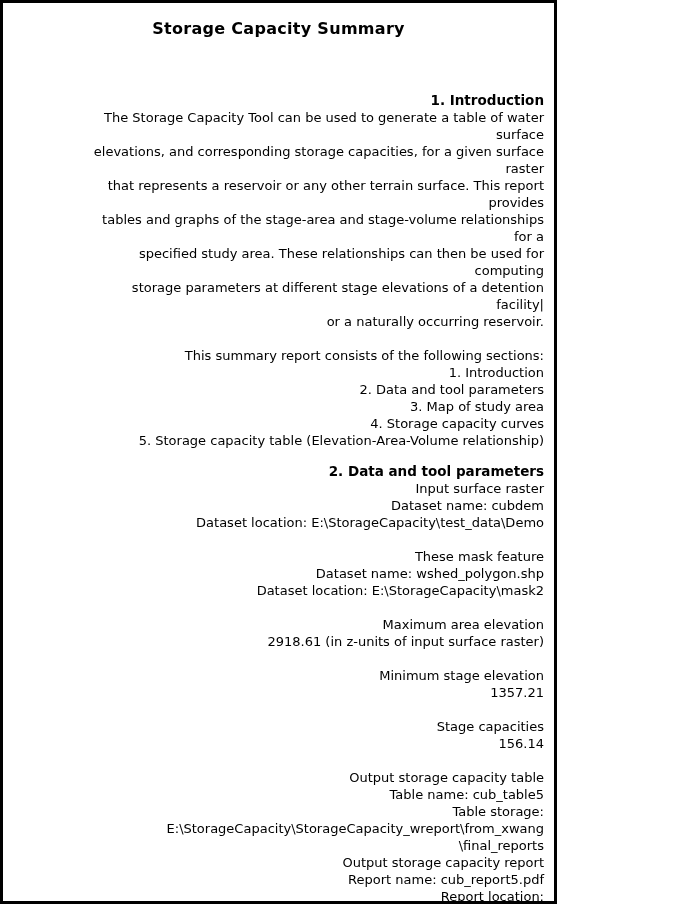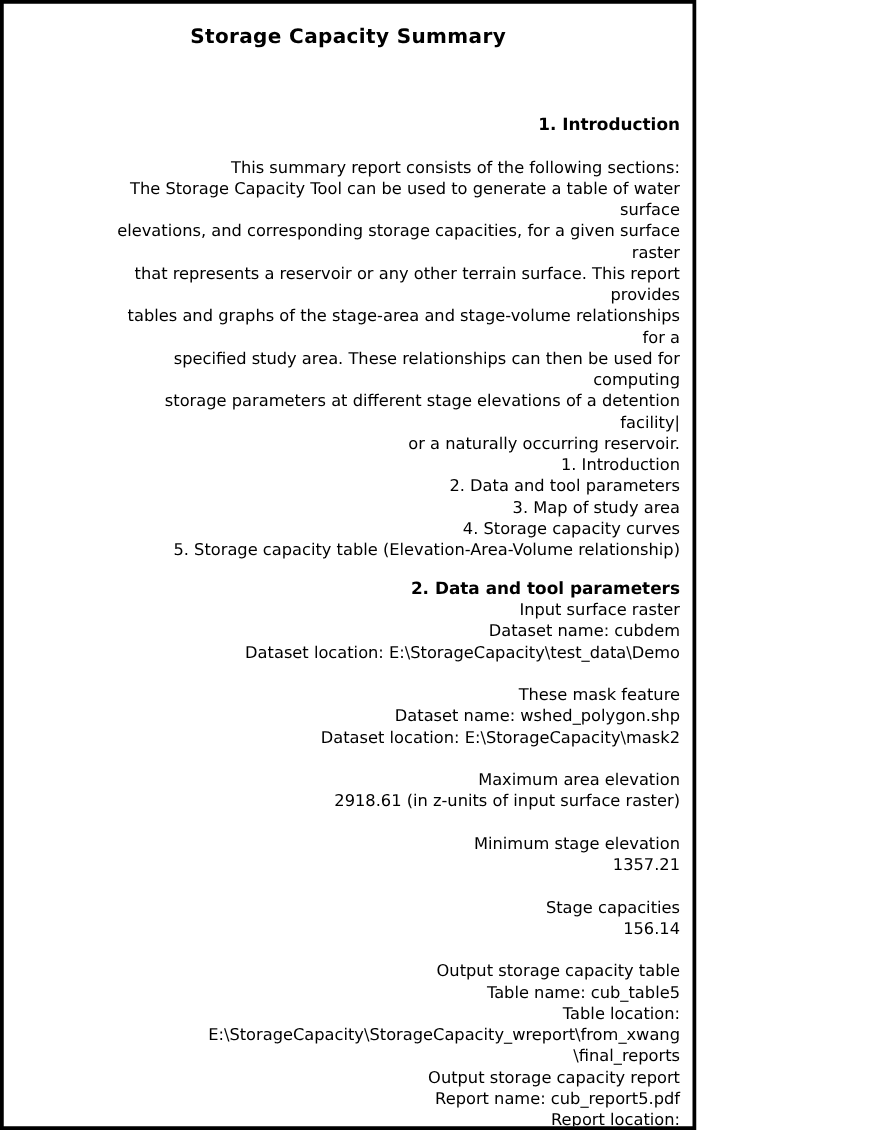--- a/index.html
+++ b/index.html
@@ -65,29 +65,29 @@
 </head>
 <body>
 
 <div class="page">
   <h1 class="title">Storage Capacity Summary</h1>
 
   <div class="content">
 
     <div class="section-heading intro-heading">1. Introduction</div>
 
-    <div class="body-text toc-lead">This summary report consists of the following sections:</div>
-
     <div class="body-text">The Storage Capacity Tool can be used to generate a table of water surface
 elevations, and corresponding storage capacities, for a given surface raster
 that represents a reservoir or any other terrain surface. This report provides
 tables and graphs of the stage-area and stage-volume relationships for a
 specified study area. These relationships can then be used for computing
 storage parameters at different stage elevations of a detention facility|
 or a naturally occurring reservoir.</div>
+
+    <div class="body-text toc-lead">This summary report consists of the following sections:</div>
 
     <div class="body-text">1. Introduction
 2. Data and tool parameters
 3. Map of study area
 4. Storage capacity curves
 5. Storage capacity table (Elevation-Area-Volume relationship)</div>
 
     <div class="section-heading params-heading">2. Data and tool parameters</div>
 
     <div class="param-group">
@@ -113,21 +113,21 @@
     </div>
 
     <div class="param-group">
       <div class="param-label">Stage capacities</div>
       <div class="param-details">156.14</div>
     </div>
 
     <div class="param-group no-gap">
       <div class="param-label">Output storage capacity table</div>
       <div class="param-details">Table name: cub_table5
-Table location: E:\StorageCapacity\StorageCapacity_wreport\from_xwang
+Table storage: E:\StorageCapacity\StorageCapacity_wreport\from_xwang
 \final_reports</div>
     </div>
 
     <div class="param-group no-gap">
       <div class="param-label">Output storage capacity report</div>
       <div class="param-details">Report name: cub_report5.pdf
 Report location: E:\StorageCapacity\StorageCapacity_wreport\from_xwang
 \final_reports</div>
     </div>
 

